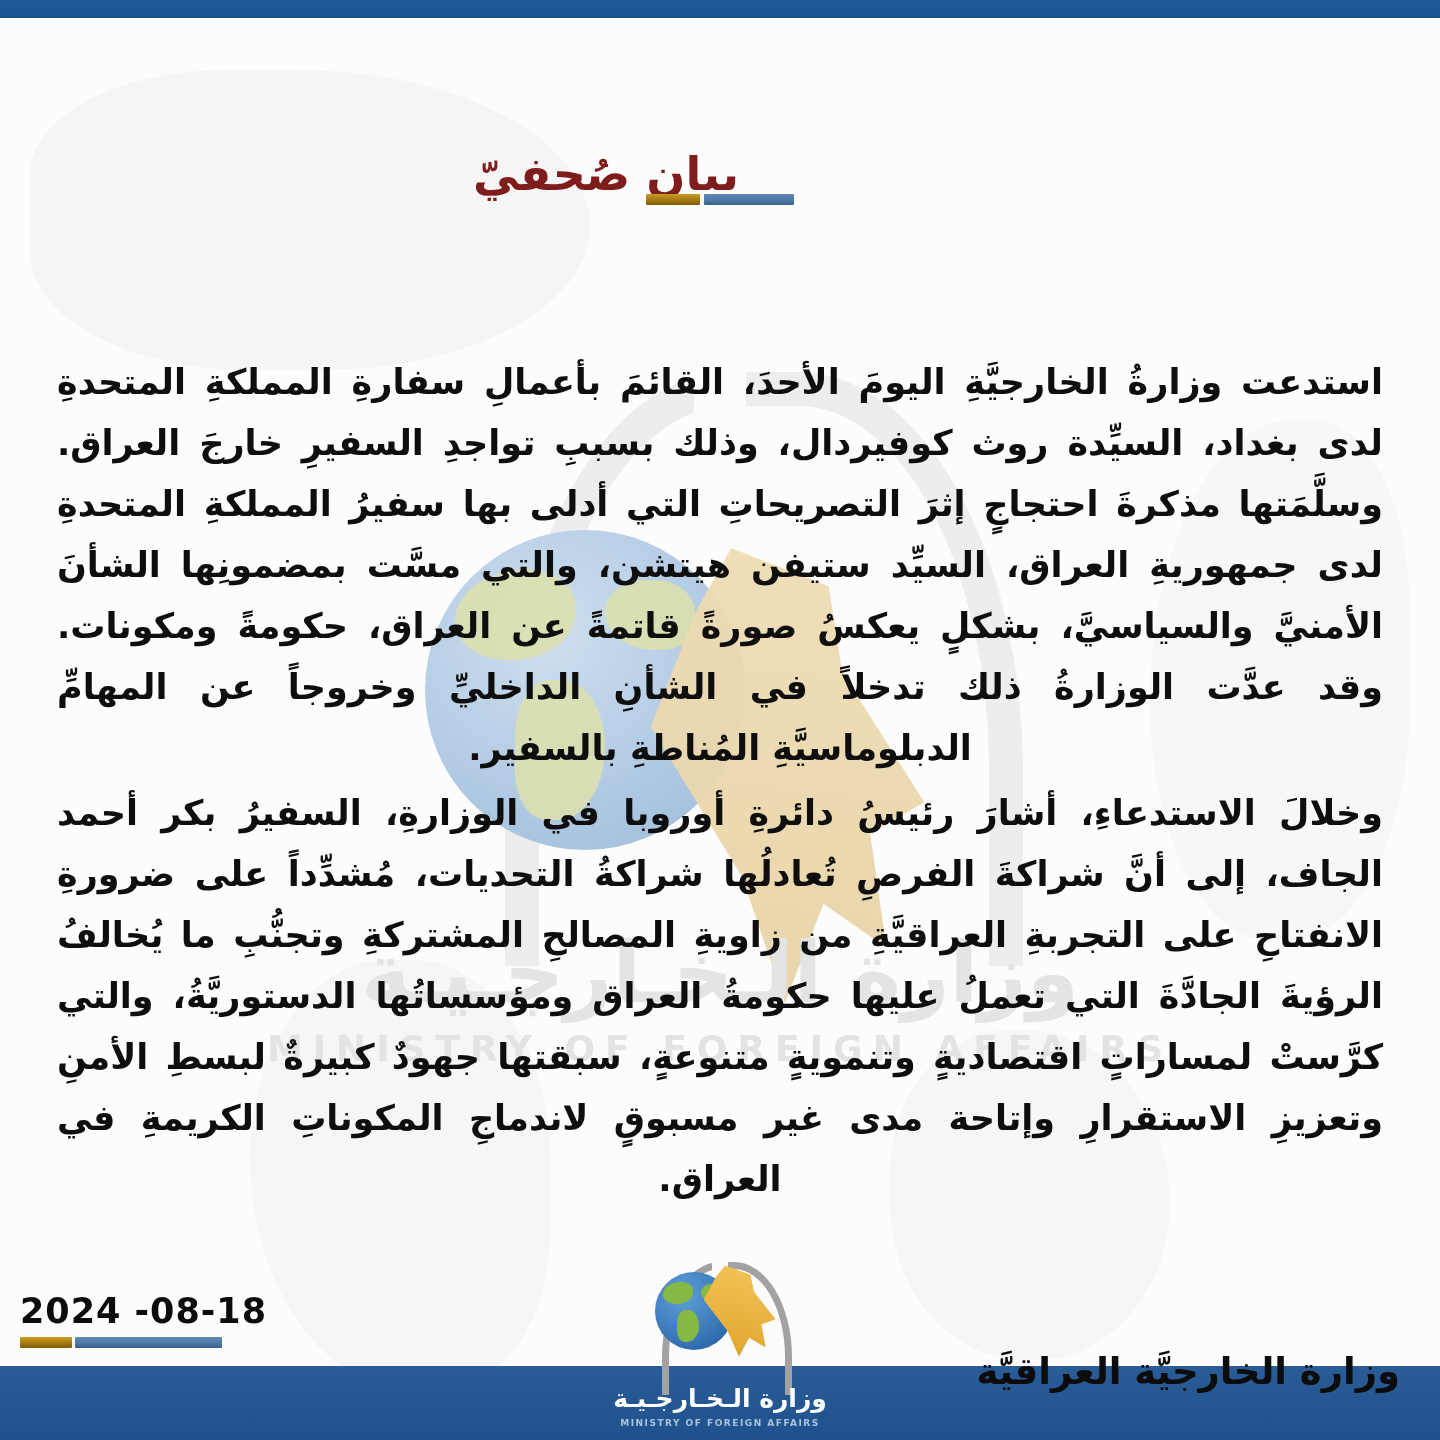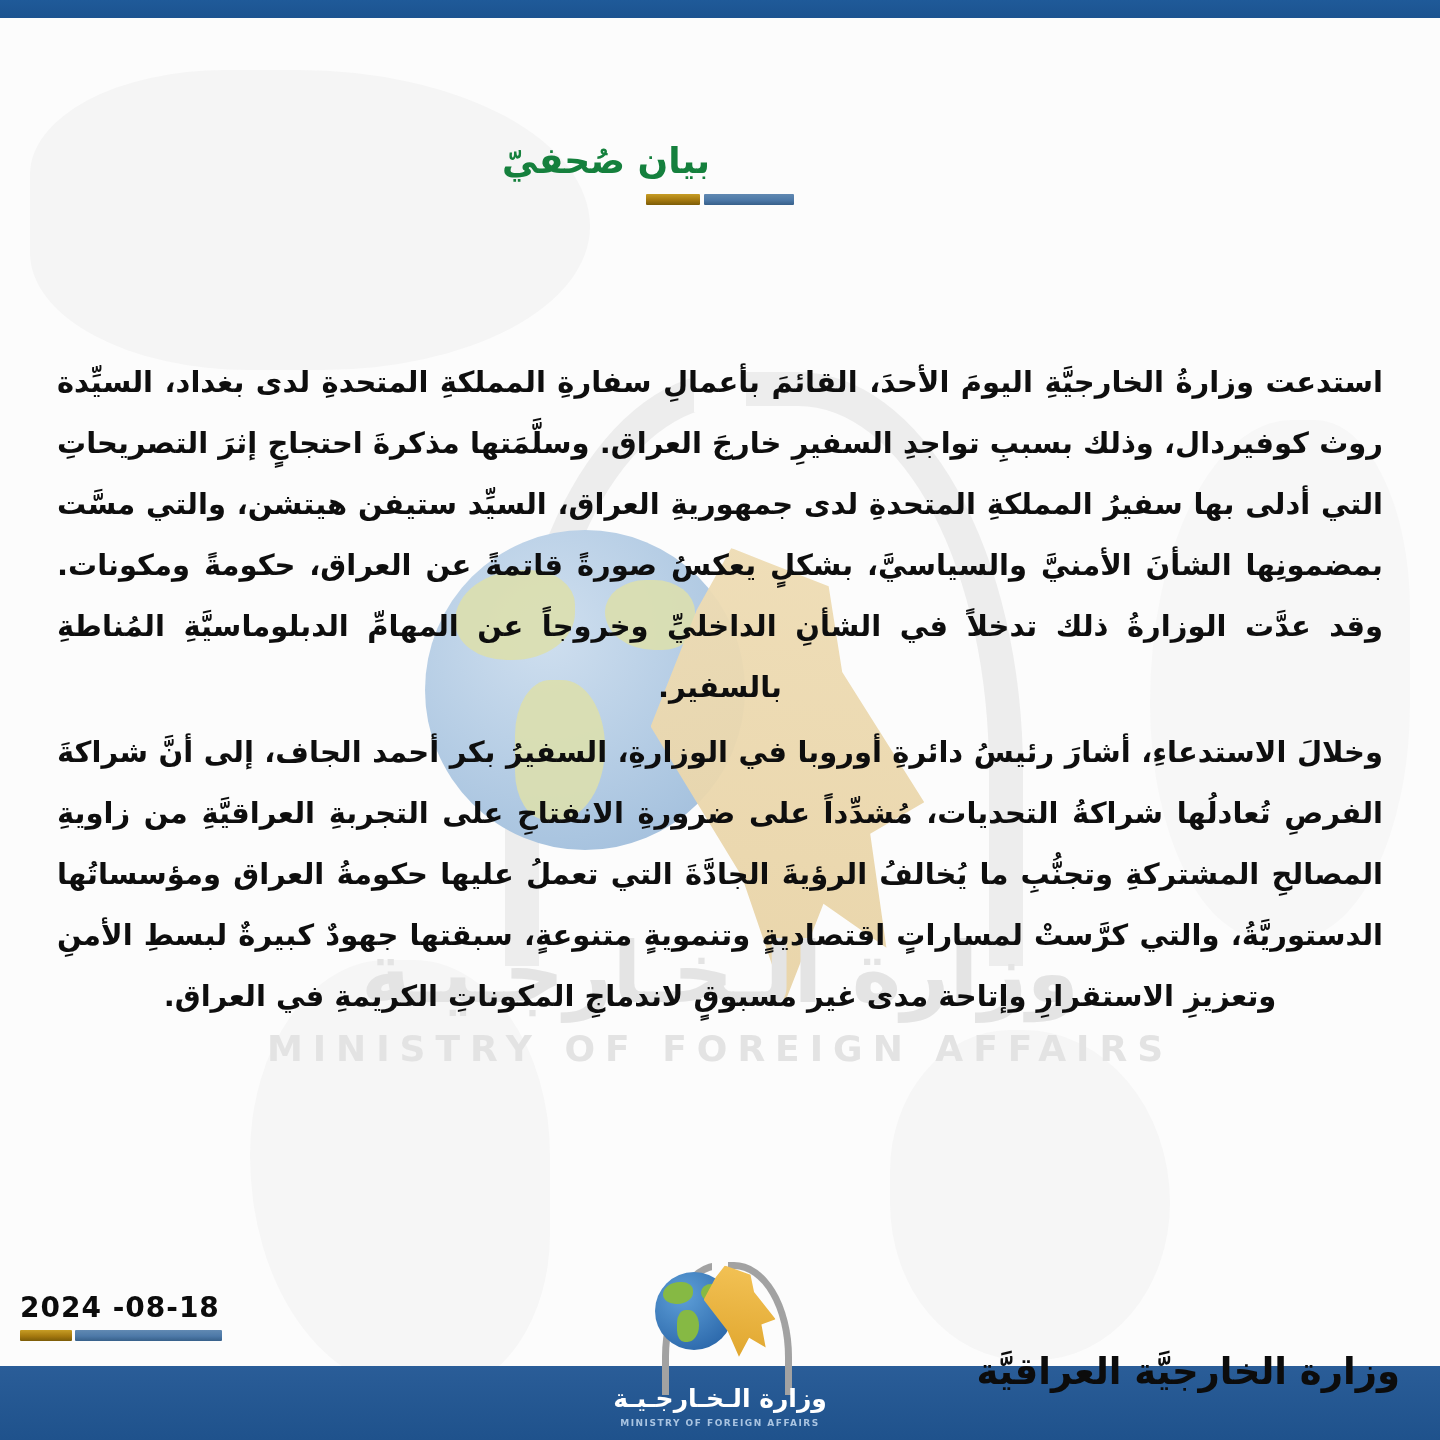--- a/index.html
+++ b/index.html
@@ -35,42 +35,42 @@
            background:linear-gradient(#eedcb4,#e8d3a6);opacity:.95;
            clip-path:polygon(22% 0%,58% 6%,66% 24%,100% 50%,82% 58%,92% 82%,68% 74%,58% 96%,38% 70%,0% 40%,12% 14%);}
 
   .wm-title-ar{left:0;top:924px;width:1440px;text-align:center;color:#e4e4e4;
                font-size:84px;font-weight:bold;letter-spacing:6px;direction:rtl;}
   .wm-title-en{left:0;top:1028px;width:1440px;text-align:center;color:#e3e3e3;
                font-size:36px;font-weight:bold;letter-spacing:10px;}
 
   
   .title{position:absolute;top:116px;left:0;width:1212px;text-align:center;z-index:2;
-         font-size:36px;font-weight:bold;color:#15803d;direction:rtl;}
+         font-size:46px;font-weight:bold;color:#7f1d1d;direction:rtl;}
   .title-bars{position:absolute;top:194px;left:0;width:1440px;height:12px;z-index:2;
               display:flex;justify-content:center;gap:4px;}
   .bar{height:11px;border-radius:1px;}
   .bar-gold{width:54px;background:linear-gradient(#c79d25,#a5790f 55%,#7c5c08);}
   .bar-blue{width:90px;background:linear-gradient(#6189b2,#4d79a8 55%,#37608a);}
 
   
   .body-text{position:absolute;top:352px;left:57px;right:57px;z-index:2;
              direction:rtl;text-align:justify;text-align-last:center;
-             font-size:29px;line-height:61px;font-weight:bold;color:#0e0e0e;}
+             font-size:35px;line-height:61px;font-weight:bold;color:#0e0e0e;}
   .body-text p{margin:0 0 4px 0;}
 
   
   .footer-band{position:absolute;left:0;top:1366px;width:1440px;height:74px;
                background:linear-gradient(#2a5d98,#1f528c);z-index:1;}
 
   .ministry-name{position:absolute;top:1350px;right:40px;z-index:2;direction:rtl;
                  font-size:37px;font-weight:bold;color:#0c0c0c;}
 
   .date-block{position:absolute;left:20px;top:1291px;z-index:2;}
-  .date-text{font-size:28px;font-weight:bold;color:#0c0c0c;direction:ltr;letter-spacing:1px;}
+  .date-text{font-size:35px;font-weight:bold;color:#0c0c0c;direction:ltr;letter-spacing:1px;}
   .date-bars{display:flex;gap:3px;margin-top:6px;}
   .date-bar-gold{width:52px;height:11px;background:linear-gradient(#c79d25,#a5790f 55%,#7c5c08);border-radius:1px;}
   .date-bar-blue{width:147px;height:11px;background:linear-gradient(#6189b2,#4d79a8 55%,#37608a);border-radius:1px;}
 
   
   .logo{position:absolute;left:0;top:0;width:1440px;height:1440px;z-index:3;pointer-events:none;}
   .logo div{position:absolute;}
   .logo-arch{left:662px;top:1262px;width:116px;height:126px;
              border:7px solid #a2a2a2;border-bottom:none;
              border-radius:58px 58px 0 0 / 95px 95px 0 0;}

